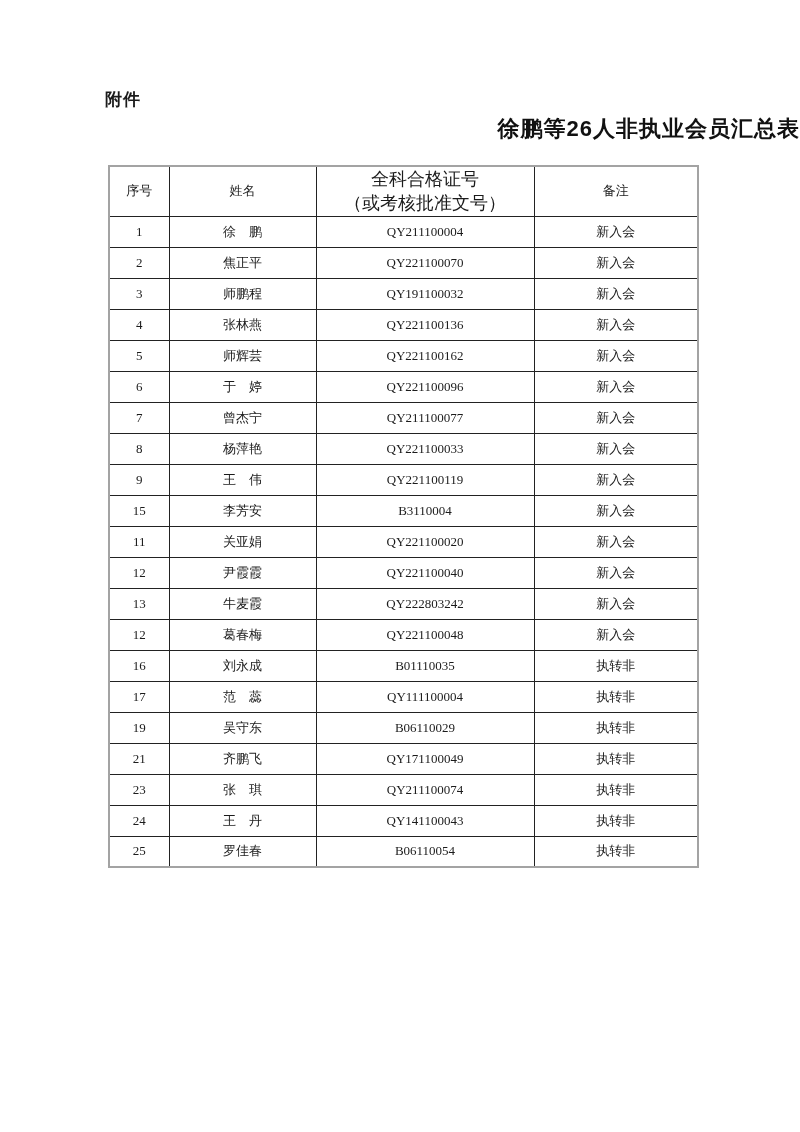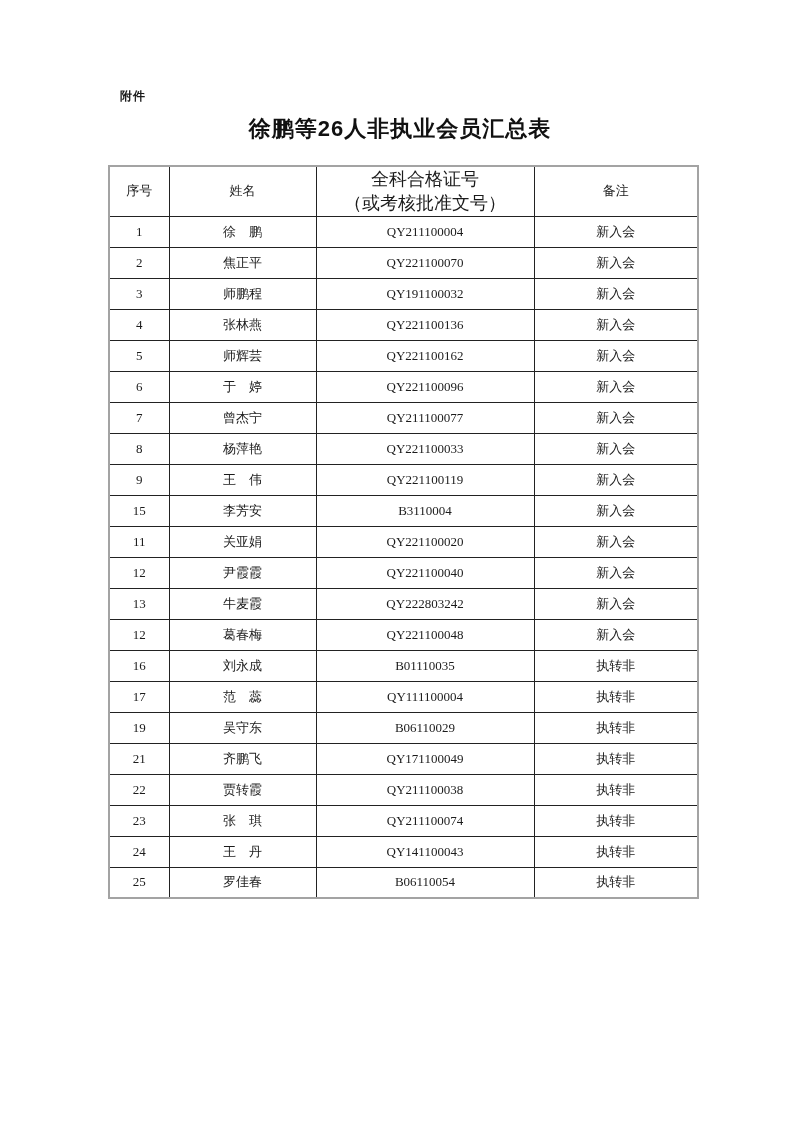--- a/index.html
+++ b/index.html
@@ -9,33 +9,33 @@
     width: 800px;
     height: 1132px;
     margin: 0 auto;
     background: #ffffff;
     overflow: hidden;
     font-family: "Liberation Serif", "DejaVu Serif", serif;
     color: #1b1b1b;
   }
   .attachment {
     position: absolute;
-    left: 120px;
+    left: 105px;
     top: 88px;
     font-family: "Liberation Sans", "DejaVu Sans", sans-serif;
-    font-size: 12px;
+    font-size: 17px;
     font-weight: bold;
     letter-spacing: 1px;
   }
   .title {
     position: absolute;
     left: 0;
     right: 0;
     top: 114px;
-    text-align: center;
+    text-align: right;
     font-family: "Liberation Sans", "DejaVu Sans", sans-serif;
     font-size: 22px;
     font-weight: bold;
     letter-spacing: 1px;
     color: #111;
   }
   table.member-table {
     position: absolute;
     left: 108px;
     top: 165px;
@@ -193,26 +193,20 @@
           <td>B06110029</td>
           <td>执转非</td>
         </tr>
         <tr>
           <td>21</td>
           <td>齐鹏飞</td>
           <td>QY171100049</td>
           <td>执转非</td>
         </tr>
         <tr>
-          <td>22</td>
-          <td>贾转霞</td>
-          <td>QY211100038</td>
-          <td>执转非</td>
-        </tr>
-        <tr>
           <td>23</td>
           <td>张　琪</td>
           <td>QY211100074</td>
           <td>执转非</td>
         </tr>
         <tr>
           <td>24</td>
           <td>王　丹</td>
           <td>QY141100043</td>
           <td>执转非</td>

